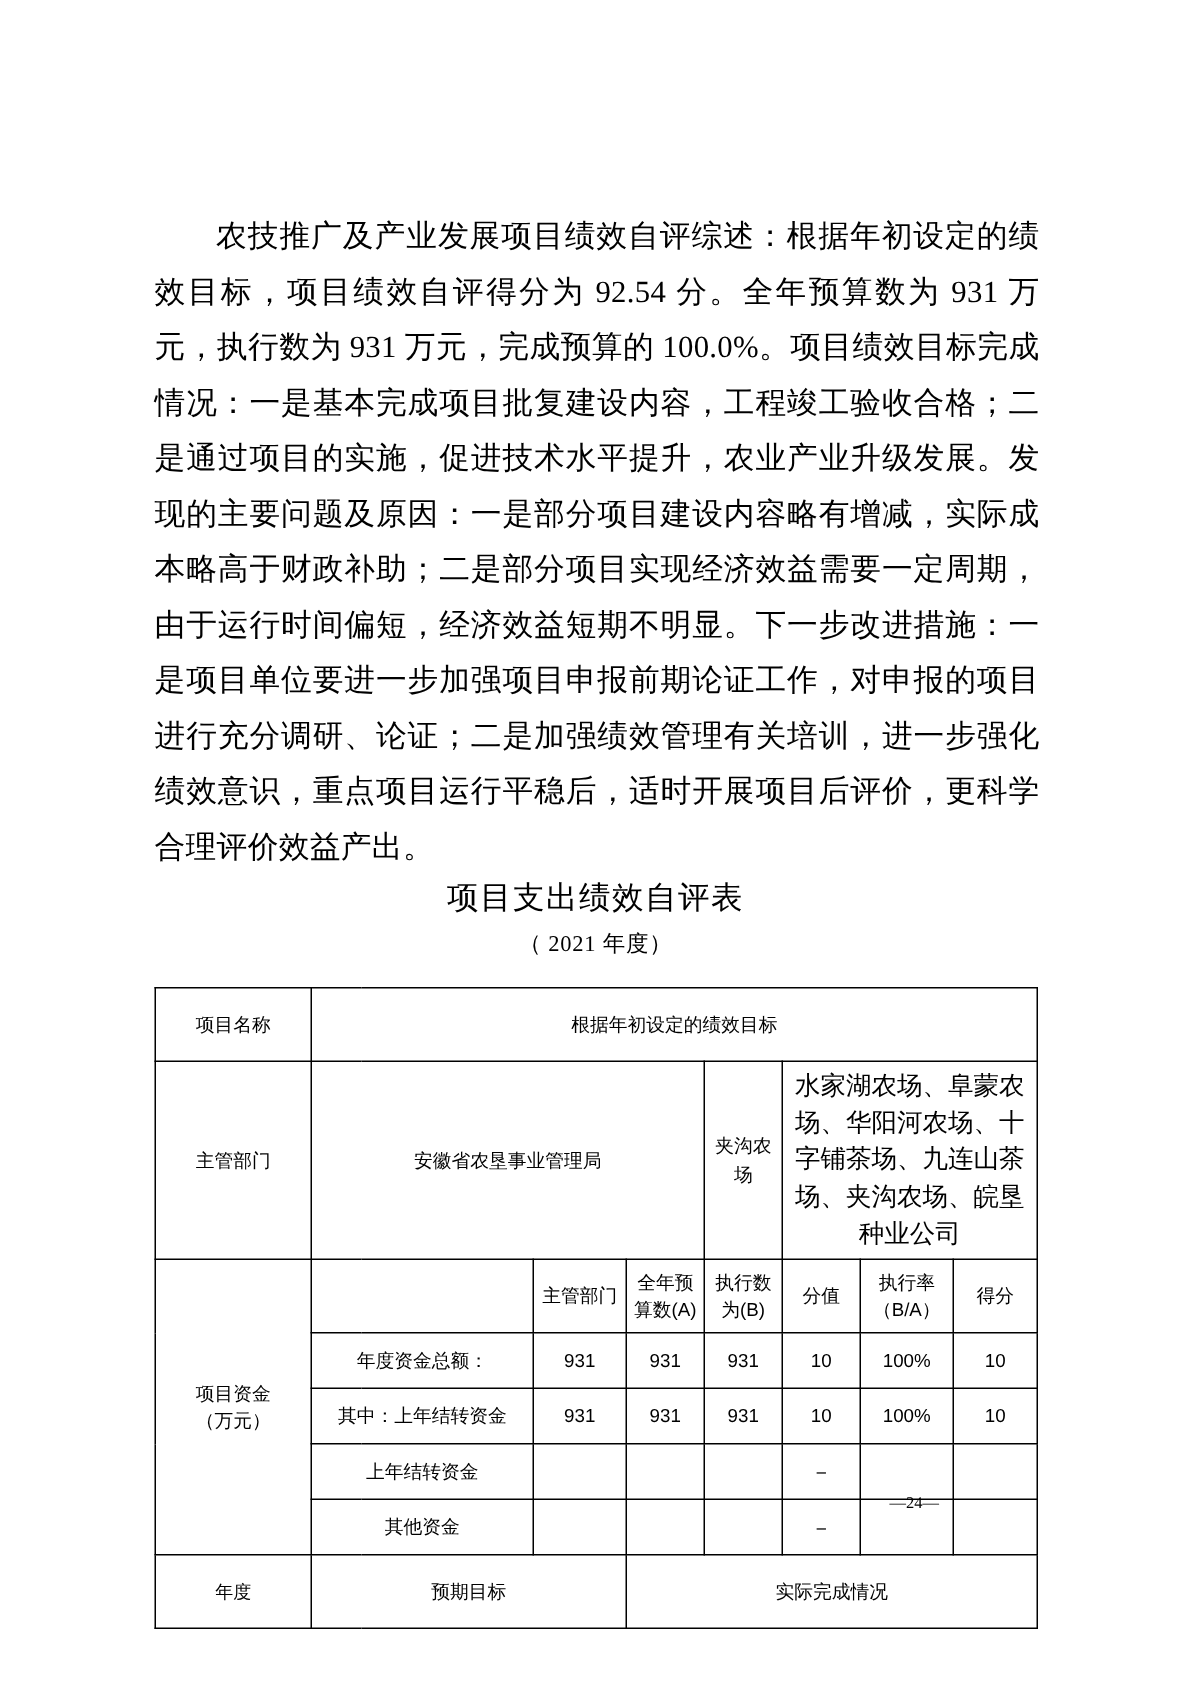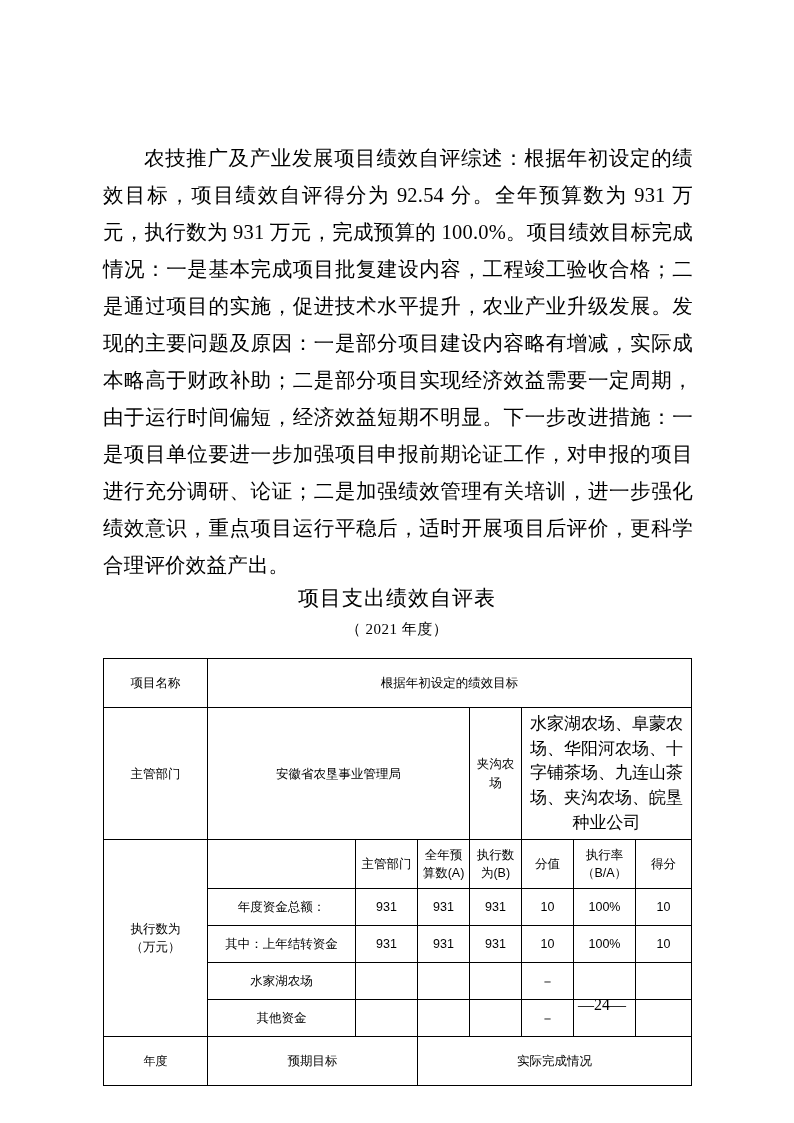--- a/index.html
+++ b/index.html
@@ -87,21 +87,21 @@
     font-size: 12px;
   }
   .page-number {
     position: absolute;
     left: 0;
     top: 996px;
     width: 714px;
     text-align: right;
     padding-right: 88px;
     box-sizing: border-box;
-    font-size: 16px;
+    font-size: 11px;
     font-family: "Liberation Serif", "DejaVu Serif", serif;
   }
 </style>
 </head>
 <body>
 
 <div class="page">
 
   <div class="body-text">
     <span class="indent">农技推广及产业发展项目绩效自评综述：根据年初设定的绩效目标，项目绩效自评得分为 92.54 分。全年预算数为 931 万元，执行数为 931 万元，完成预算的 100.0%。项目绩效目标完成情况：一是基本完成项目批复建设内容，工程竣工验收合格；二是通过项目的实施，促进技术水平提升，农业产业升级发展。发现的主要问题及原因：一是部分项目建设内容略有增减，实际成本略高于财政补助；二是部分项目实现经济效益需要一定周期，由于运行时间偏短，经济效益短期不明显。下一步改进措施：一是项目单位要进一步加强项目申报前期论证工作，对申报的项目进行充分调研、论证；二是加强绩效管理有关培训，进一步强化绩效意识，重点项目运行平稳后，适时开展项目后评价，更科学合理评价效益产出。</span>
@@ -128,21 +128,21 @@
         <td class="tall" colspan="8">根据年初设定的绩效目标</td>
       </tr>
       <tr>
         <td class="dept">主管部门</td>
         <td class="dept" colspan="4">安徽省农垦事业管理局</td>
         <td class="dept">夹沟农场</td>
         <td class="dept small" colspan="3">水家湖农场、阜蒙农场、华阳河农场、十字铺茶场、九连山茶场、夹沟农场、皖垦种业公司</td>
       </tr>
       <tr>
         <td class="hdr" rowspan="5">
-          <div>执行数为</div>
+          <div>项目资金</div>
           <div>（万元）</div>
         </td>
         <td class="hdr" colspan="2"></td>
         <td class="hdr">主管部门</td>
         <td class="hdr">全年预算数(A)</td>
         <td class="hdr">执行数为(B)</td>
         <td class="hdr">分值</td>
         <td class="hdr">执行率（B/A）</td>
         <td class="hdr">得分</td>
       </tr>
@@ -158,21 +158,21 @@
       <tr>
         <td class="row-h" colspan="2">其中：上年结转资金</td>
         <td class="row-h">931</td>
         <td class="row-h">931</td>
         <td class="row-h">931</td>
         <td class="row-h">10</td>
         <td class="row-h">100%</td>
         <td class="row-h">10</td>
       </tr>
       <tr>
-        <td class="row-h" colspan="2">水家湖农场</td>
+        <td class="row-h" colspan="2">上年结转资金</td>
         <td class="row-h"></td>
         <td class="row-h"></td>
         <td class="row-h"></td>
         <td class="row-h dash">－</td>
         <td class="row-h"></td>
         <td class="row-h"></td>
       </tr>
       <tr>
         <td class="row-h" colspan="2">其他资金</td>
         <td class="row-h"></td>

